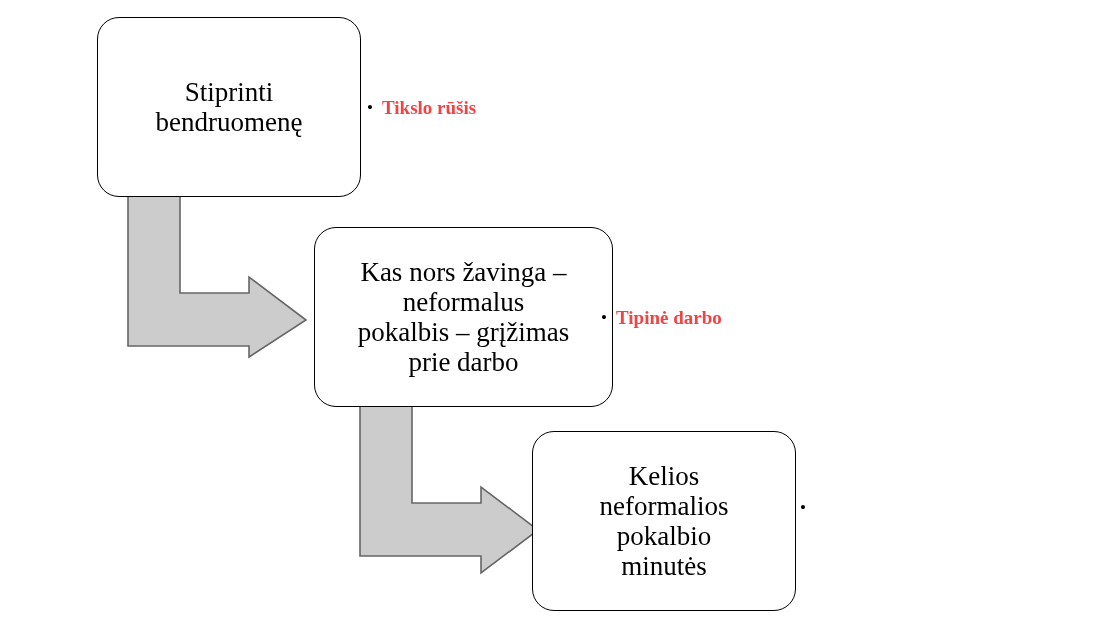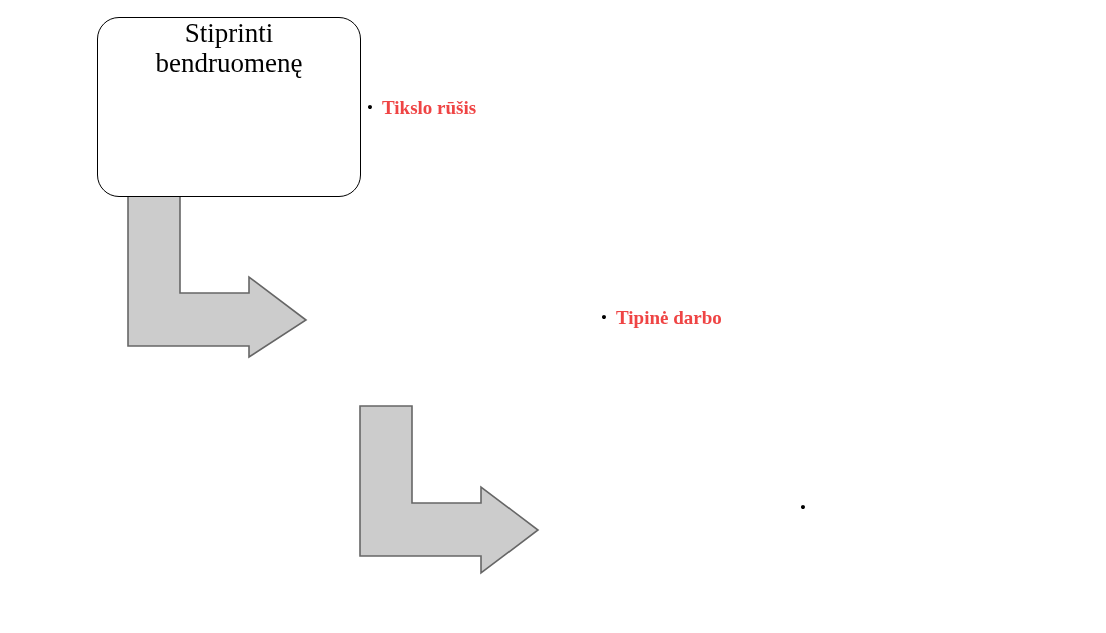--- a/index.html
+++ b/index.html
@@ -24,20 +24,21 @@
     width: 1106px;
     height: 633px;
   }
   .node-box {
     position: absolute;
     box-sizing: border-box;
     border: 1.4px solid #000000;
     border-radius: 22px;
     background: #ffffff;
     display: flex;
+    align-items: center;
     justify-content: center;
     text-align: center;
     z-index: 3;
   }
   .node-label {
     font-family: "Liberation Serif", "DejaVu Serif", serif;
     font-size: 27px;
     line-height: 1.12;
     color: #000000;
     padding: 0 10px;
@@ -90,22 +91,34 @@
 
   <div class="node-box" id="box-1">
     <div class="node-label">Stiprinti
 bendruomenę</div>
   </div>
   <div class="callout" id="callout-1">
     <span class="callout-bullet">•</span>
     <span class="callout-text">Tikslo rūšis</span>
   </div>
 
+  <div class="node-box" id="box-2">
+    <div class="node-label">Kas nors žavinga –
+neformalus
+pokalbis – grįžimas
+prie darbo</div>
+  </div>
   <div class="callout" id="callout-2">
     <span class="callout-bullet">•</span>
     <span class="callout-text">Tipinė darbo</span>
   </div>
 
+  <div class="node-box" id="box-3">
+    <div class="node-label">Kelios
+neformalios
+pokalbio
+minutės</div>
+  </div>
   <div class="callout" id="callout-3">
     <span class="callout-bullet">•</span>
   </div>
 
 </div>
 
 </body></html>

